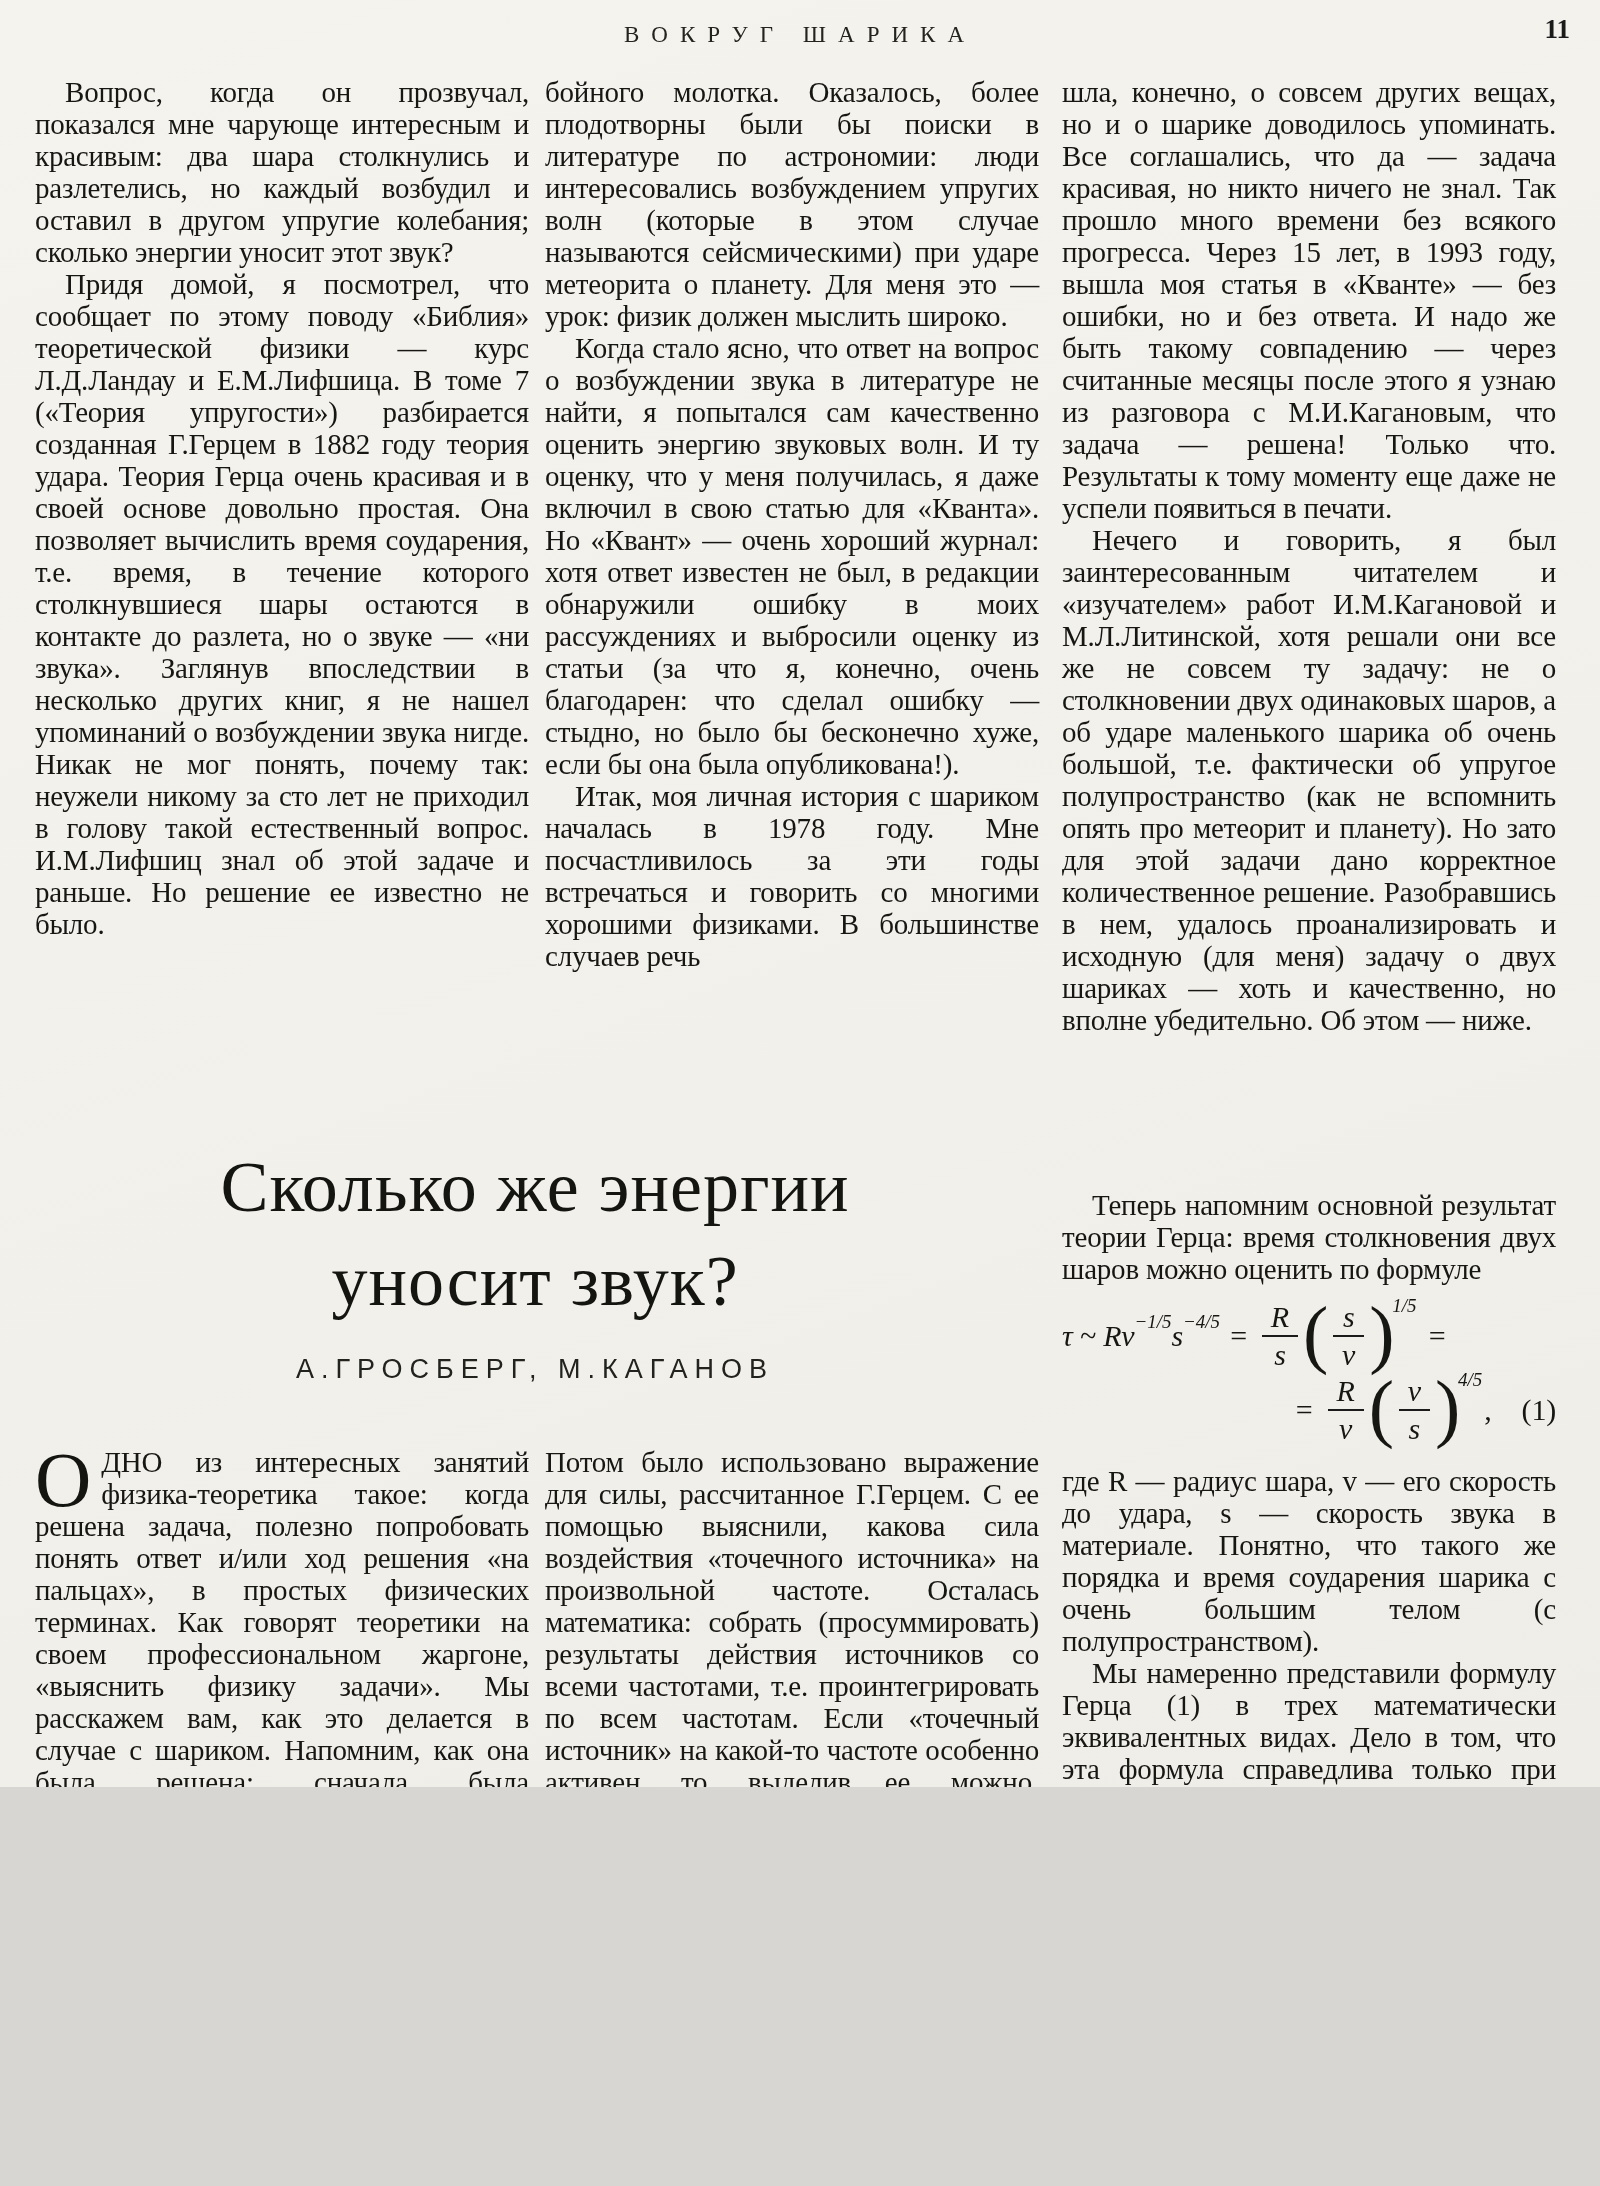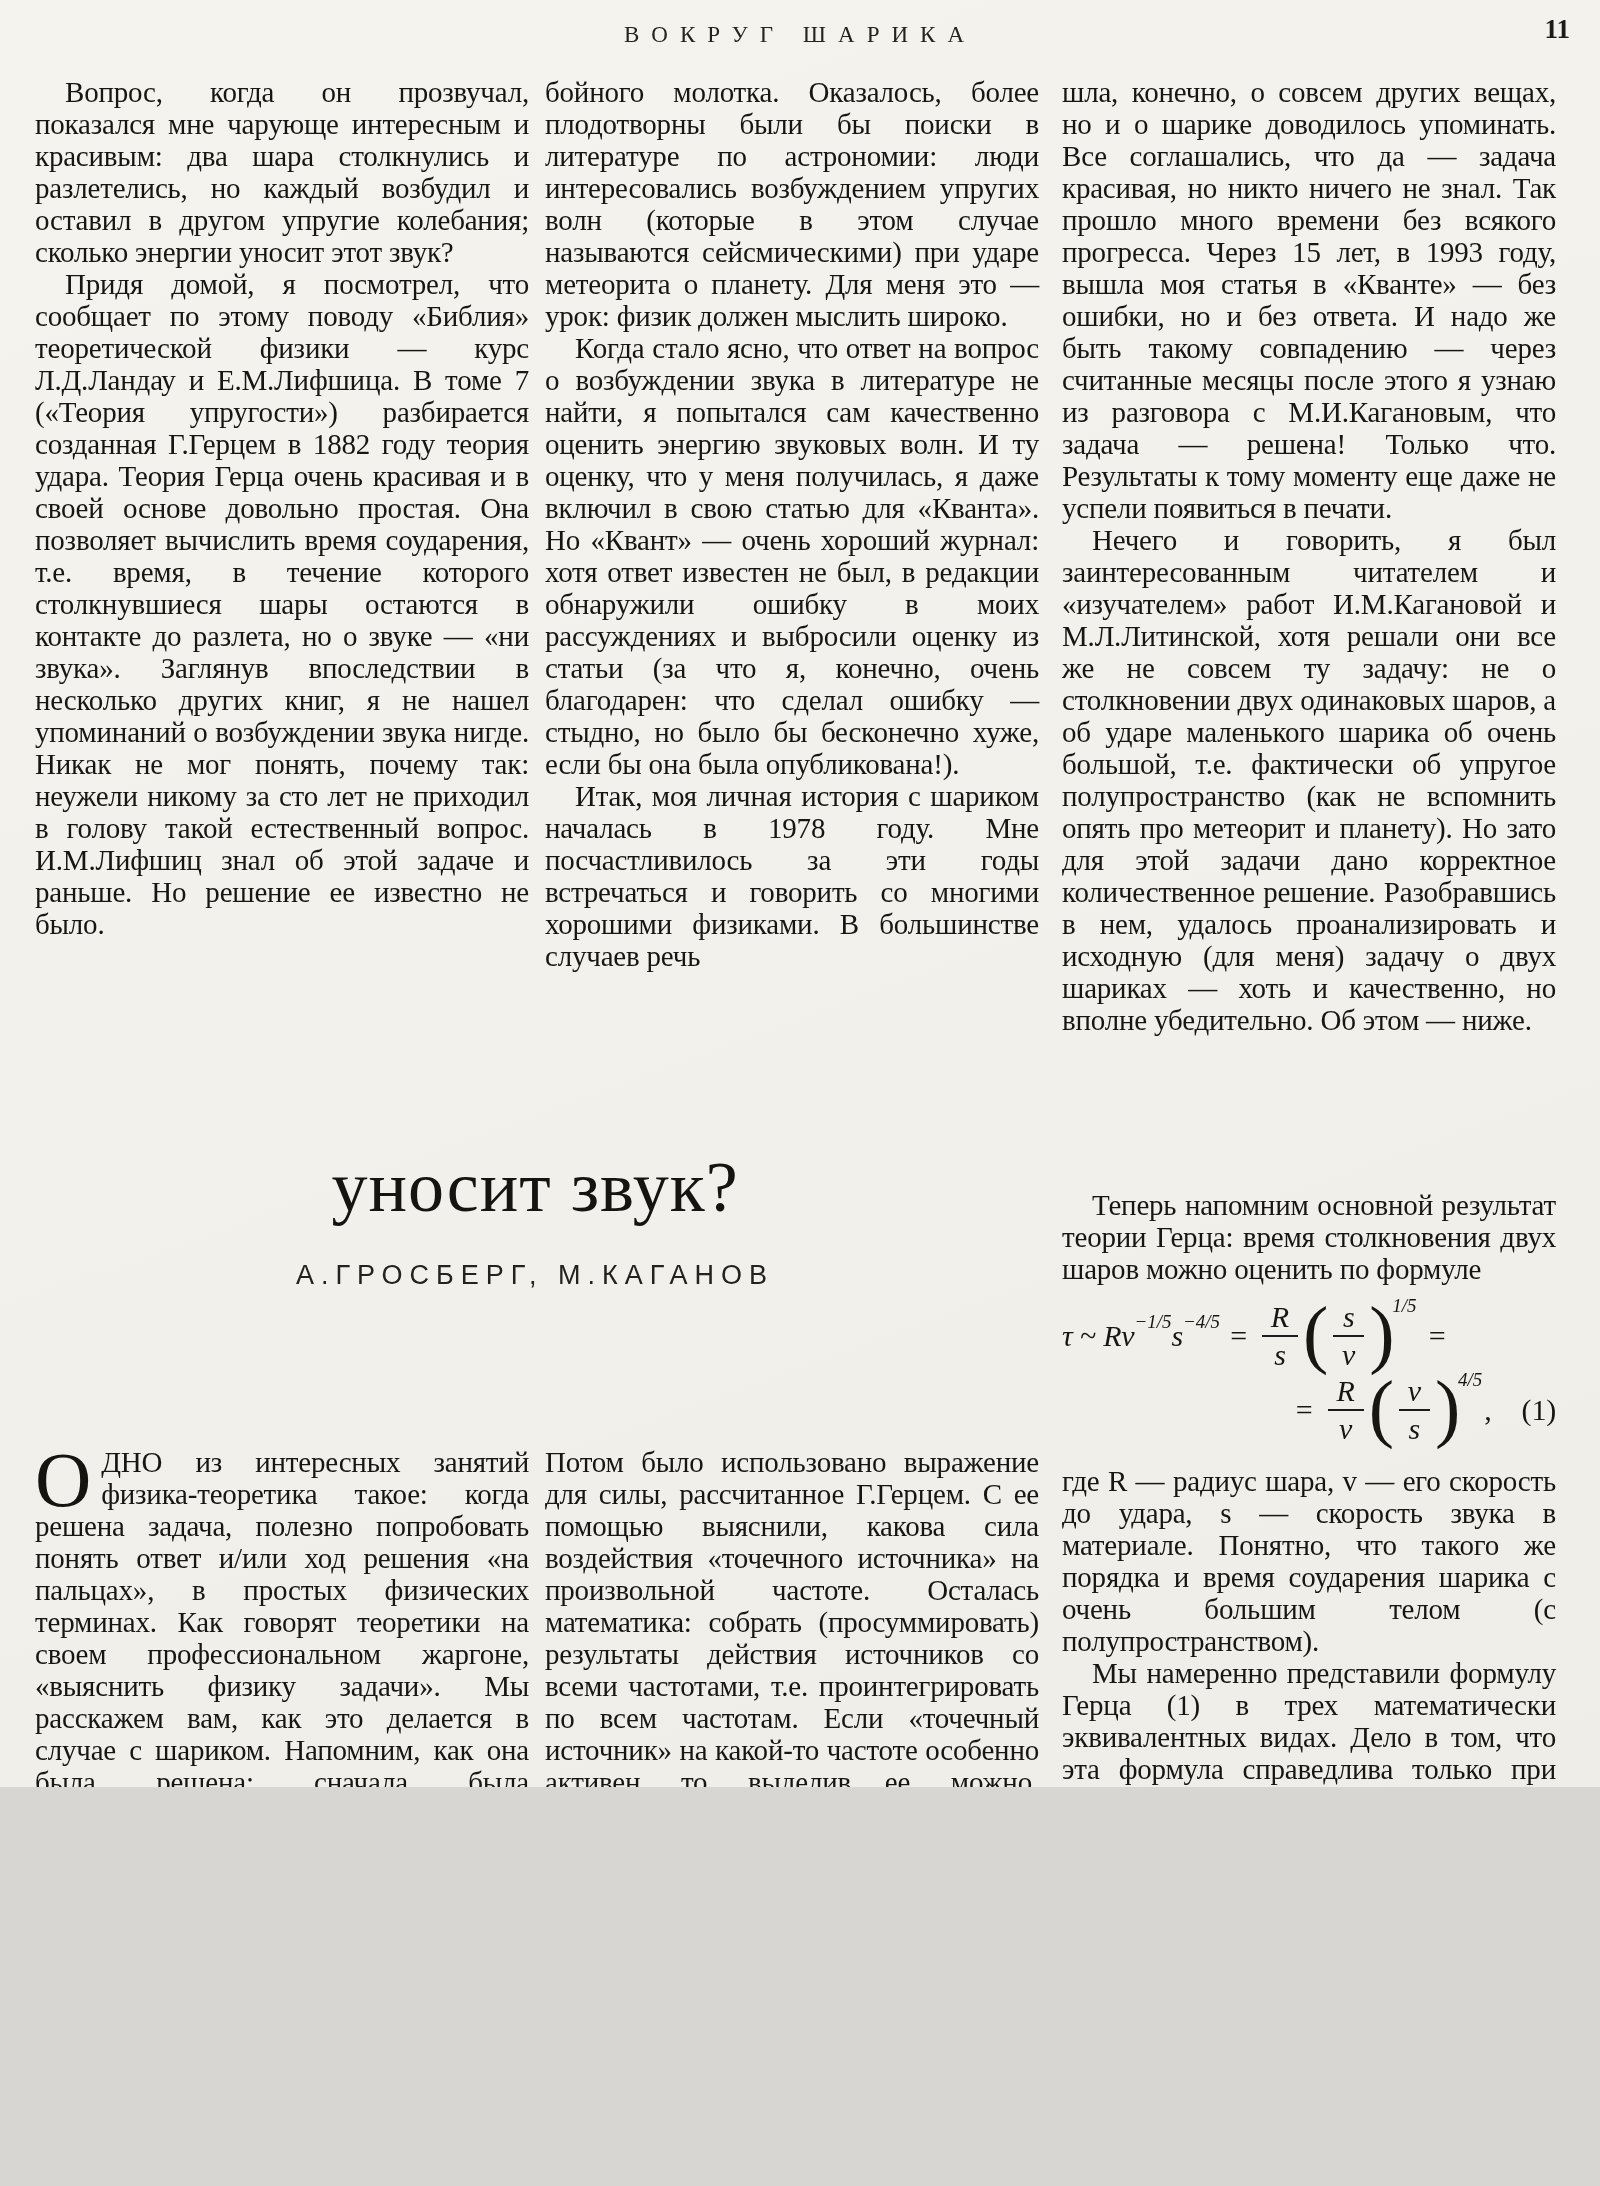--- a/index.html
+++ b/index.html
@@ -113,20 +113,21 @@
     <p>Когда стало ясно, что ответ на вопрос о возбуждении звука в литературе не найти, я попытался сам качественно оценить энергию звуковых волн. И ту оценку, что у меня получилась, я даже включил в свою статью для «Кванта». Но «Квант» — очень хороший журнал: хотя ответ известен не был, в редакции обнаружили ошибку в моих рассуждениях и выбросили оценку из статьи (за что я, конечно, очень благодарен: что сделал ошибку — стыдно, но было бы бесконечно хуже, если бы она была опубликована!).</p>
     <p>Итак, моя личная история с шариком началась в 1978 году. Мне посчастливилось за эти годы встречаться и говорить со многими хорошими физиками. В большинстве случаев речь</p>
   </div>
 
   <div class="col c3t">
     <p class="noind">шла, конечно, о совсем других вещах, но и о шарике доводилось упоминать. Все соглашались, что да — задача красивая, но никто ничего не знал. Так прошло много времени без всякого прогресса. Через 15 лет, в 1993 году, вышла моя статья в «Кванте» — без ошибки, но и без ответа. И надо же быть такому совпадению — через считанные месяцы после этого я узнаю из разговора с М.И.Кагановым, что задача — решена! Только что. Результаты к тому моменту еще даже не успели появиться в печати.</p>
     <p>Нечего и говорить, я был заинтересованным читателем и «изучателем» работ И.М.Кагановой и М.Л.Литинской, хотя решали они все же не совсем ту задачу: не о столкновении двух одинаковых шаров, а об ударе маленького шарика об очень большой, т.е. фактически об упругое полупространство (как не вспомнить опять про метеорит и планету). Но зато для этой задачи дано корректное количественное решение. Разобравшись в нем, удалось проанализировать и исходную (для меня) задачу о двух шариках — хоть и качественно, но вполне убедительно. Об этом — ниже.</p>
   </div>
 
   <div class="titleblock">
+    <div class="title">Сколько же энергии</div>
     <div class="title">уносит звук?</div>
     <div class="authors">А.ГРОСБЕРГ, М.КАГАНОВ</div>
   </div>
 
   <div class="col c1b">
     <p class="noind"><span class="dropcap">О</span><span>ДНО из интересных занятий физика-теоретика такое: когда решена задача, полезно попробовать понять ответ и/или ход решения «на пальцах», в простых физических терминах. Как говорят теоретики на своем профессиональном жаргоне, «выяснить физику задачи». Мы расскажем вам, как это делается в случае с шариком. Напомним, как она была решена: сначала была «построена» функция Грина (опять сленг: конечно, никто ничего не строит, а выводит необходимую формулу), т.е. выяснено, какие волны с какой амплитудой возбуждаются в упругом теле под воздействием колеблющегося с произвольной частотой ω точечного источника на поверхности тела. Этому посвящена первая из двух работ И.М.Кагановой и М.Л.Литинской.</span></p>
   </div>
 
   <div class="col c2b">
     <p class="noind">Потом было использовано выражение для силы, рассчитанное Г.Герцем. С ее помощью выяснили, какова сила воздействия «точечного источника» на произвольной частоте. Осталась математика: собрать (просуммировать) результаты действия источников со всеми частотами, т.е. проинтегрировать по всем частотам. Если «точечный источник» на какой-то частоте особенно активен, то, выделив ее, можно, наверное, понять происходящее без сложных расчетов. Оказывается (и это представляется естественным), выделенный источник — это источник с частотой, близкой обратному времени (обозначим его τ) столкновения между шариком и полупространством:</p>

